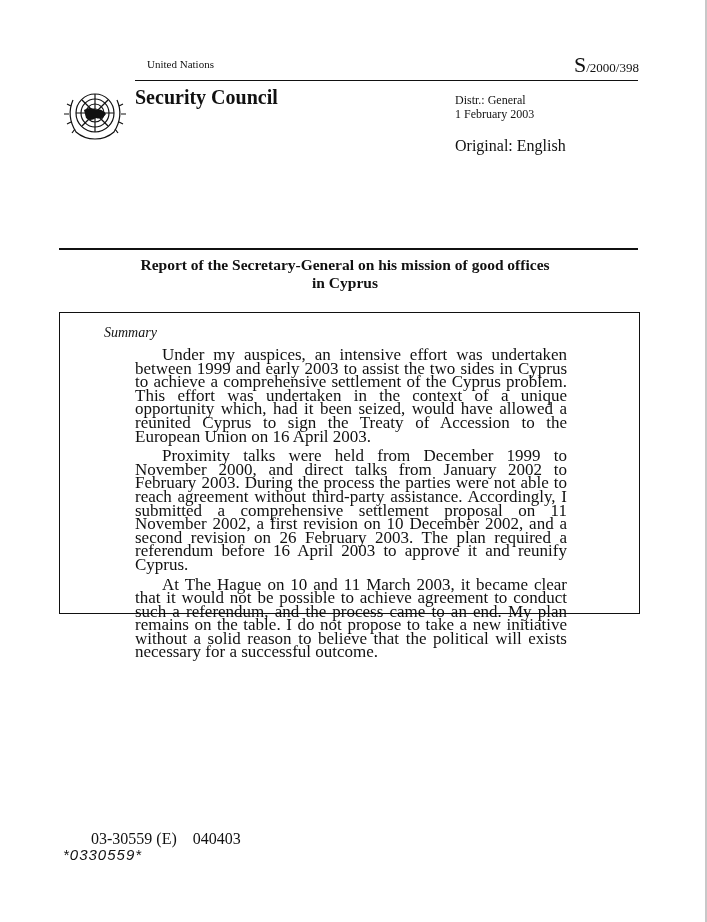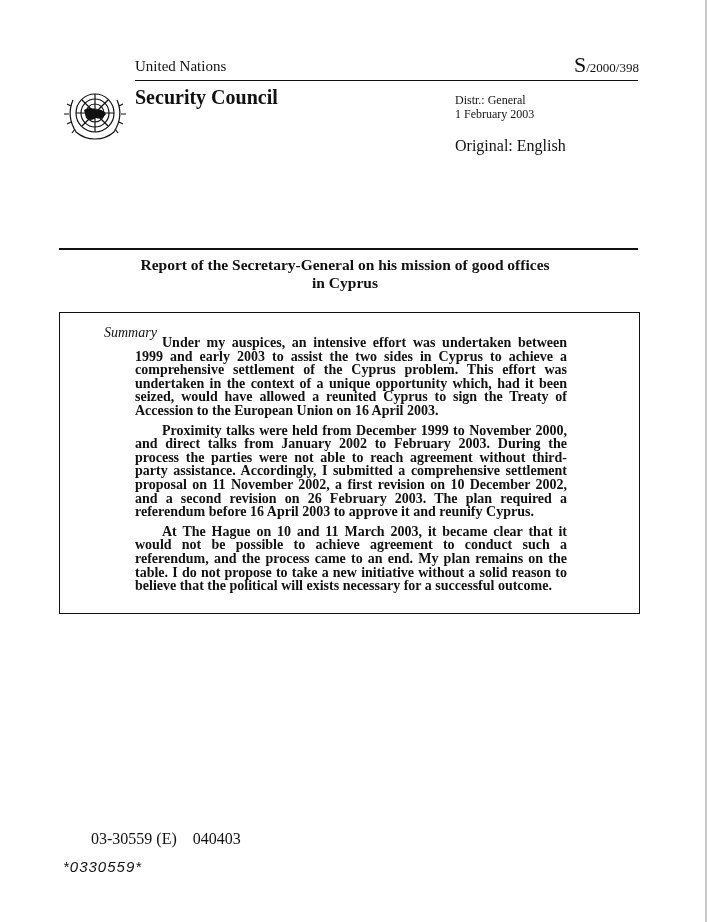--- a/index.html
+++ b/index.html
@@ -2,36 +2,36 @@
 <html><head>
   <meta charset="utf-8">
   <style>
     html, body { margin: 0; padding: 0; }
     body {
       width: 707px; height: 922px; background: #ffffff; position: relative; overflow: hidden;
       font-family: "Liberation Serif", serif; color: #111;
     }
     .page-edge { position: absolute; left: 705px; top: 0; width: 2px; height: 922px; background: #c8c8c8; }
     .abs { position: absolute; }
-    .un-label { left: 135px; top: 58px; font-size: 15px; }
+    .un-label { left: 147px; top: 58px; font-size: 11px; }
     .symbol { left: 574px; top: 52px; font-size: 13px; white-space: nowrap; }
     .symbol .big { font-size: 22px; }
     .rule-top { left: 135px; top: 80px; width: 503px; height: 1px; background: #111; }
     .emblem { left: 62px; top: 86px; width: 66px; height: 56px; }
     .sc-title { left: 135px; top: 86px; font-size: 20px; font-weight: bold; }
     .distr { left: 455px; top: 93px; font-size: 12px; line-height: 14px; }
     .original { left: 455px; top: 137px; font-size: 16px; }
     .rule-thick { left: 59px; top: 248px; width: 579px; height: 2px; background: #111; }
     .report-title { left: 135px; top: 256px; width: 420px; font-size: 15.5px; font-weight: bold; line-height: 18px; text-align: center; }
     .summary-box { left: 59px; top: 312px; width: 579px; height: 300px; border: 1.5px solid #111; }
     .summary-label { left: 74px; top: 325px; font-size: 14px; font-style: italic; margin-left: 30px; }
-    .summary-body { left: 135px; top: 336px; width: 432px; font-size: 14px; line-height: 13.6px; text-align: justify; font-weight: bold; }
+    .summary-body { left: 135px; top: 348px; width: 432px; font-size: 17px; line-height: 13.6px; text-align: justify; }
     .summary-body p { margin: 0 0 6px 0; text-indent: 27px; }
     .job-no { left: 59px; top: 830px; font-size: 16px; white-space: pre; margin-left: 32px; }
-    .barcode { left: 63px; top: 846px; font-size: 15px; font-style: italic; letter-spacing: 1px; font-family: "Liberation Sans", sans-serif; margin-top: 12px; }
+    .barcode { left: 63px; top: 846px; font-size: 15px; font-style: italic; letter-spacing: 1px; font-family: "Liberation Sans", sans-serif; }
   </style>
 </head>
 <body>
 
 <div class="page-edge"></div>
 
 <div class="abs un-label">United Nations</div>
 <div class="abs symbol"><span class="big">S</span><span>/2000/398</span></div>
 <div class="abs rule-top"></div>
 

